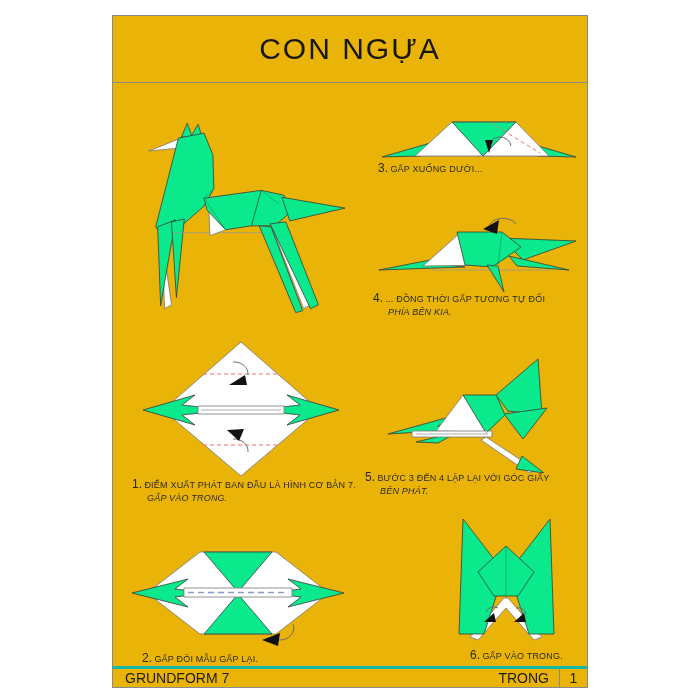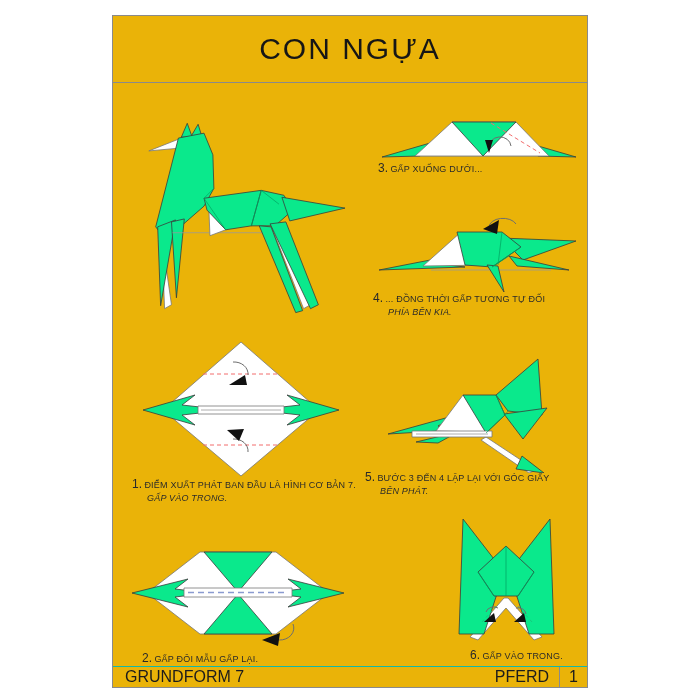--- a/index.html
+++ b/index.html
@@ -23,22 +23,22 @@
   .fig{position:absolute;}
   .fig svg{display:block;}
   .caption{
     position:absolute;font-size:9px;letter-spacing:0.2px;color:#2a2a2a;
     line-height:13px;white-space:nowrap;
   }
   .caption .num{font-size:12px;margin-right:2px;}
   .caption .l2{padding-left:15px;font-style:italic;}
   .footer{
     position:absolute;left:0;bottom:0;width:100%;height:21px;
-    border-top:1px solid #14b8a6;box-sizing:border-box;
-    display:flex;align-items:stretch;font-size:16px;
+    border-top:3px solid #14b8a6;box-sizing:border-box;
+    display:flex;align-items:stretch;font-size:14px;
   }
   .footer .fleft{flex:1;display:flex;align-items:center;padding-left:12px;}
   .footer .fright{display:flex;align-items:center;justify-content:flex-end;padding-right:10px;}
   .footer .fpage{
     width:28px;border-left:1px solid #8a8a8a;box-sizing:border-box;
     display:flex;align-items:center;justify-content:center;
   }
   
   .paper{fill:var(--green,#0AE98C);stroke:#3a3a3a;stroke-width:0.8;stroke-linejoin:round;}
   .white{fill:#ffffff;stroke:#777;stroke-width:0.8;stroke-linejoin:round;}
@@ -200,18 +200,18 @@
           <polygon class="ah" points="76,106 86,97 88,106"></polygon>
         </g>
       </svg>
     </div>
     <div class="caption" style="left:340px;top:633px;margin-left:17px;">
       <span class="num">6.</span><span>GẤP VÀO TRONG.</span>
     </div>
 
     <div class="footer">
       <div class="fleft">GRUNDFORM 7</div>
-      <div class="fright">PFERD</div>
+      <div class="fright">TRONG</div>
       <div class="fpage">1</div>
     </div>
 
   </div>
 </div>
 
 </body></html>

